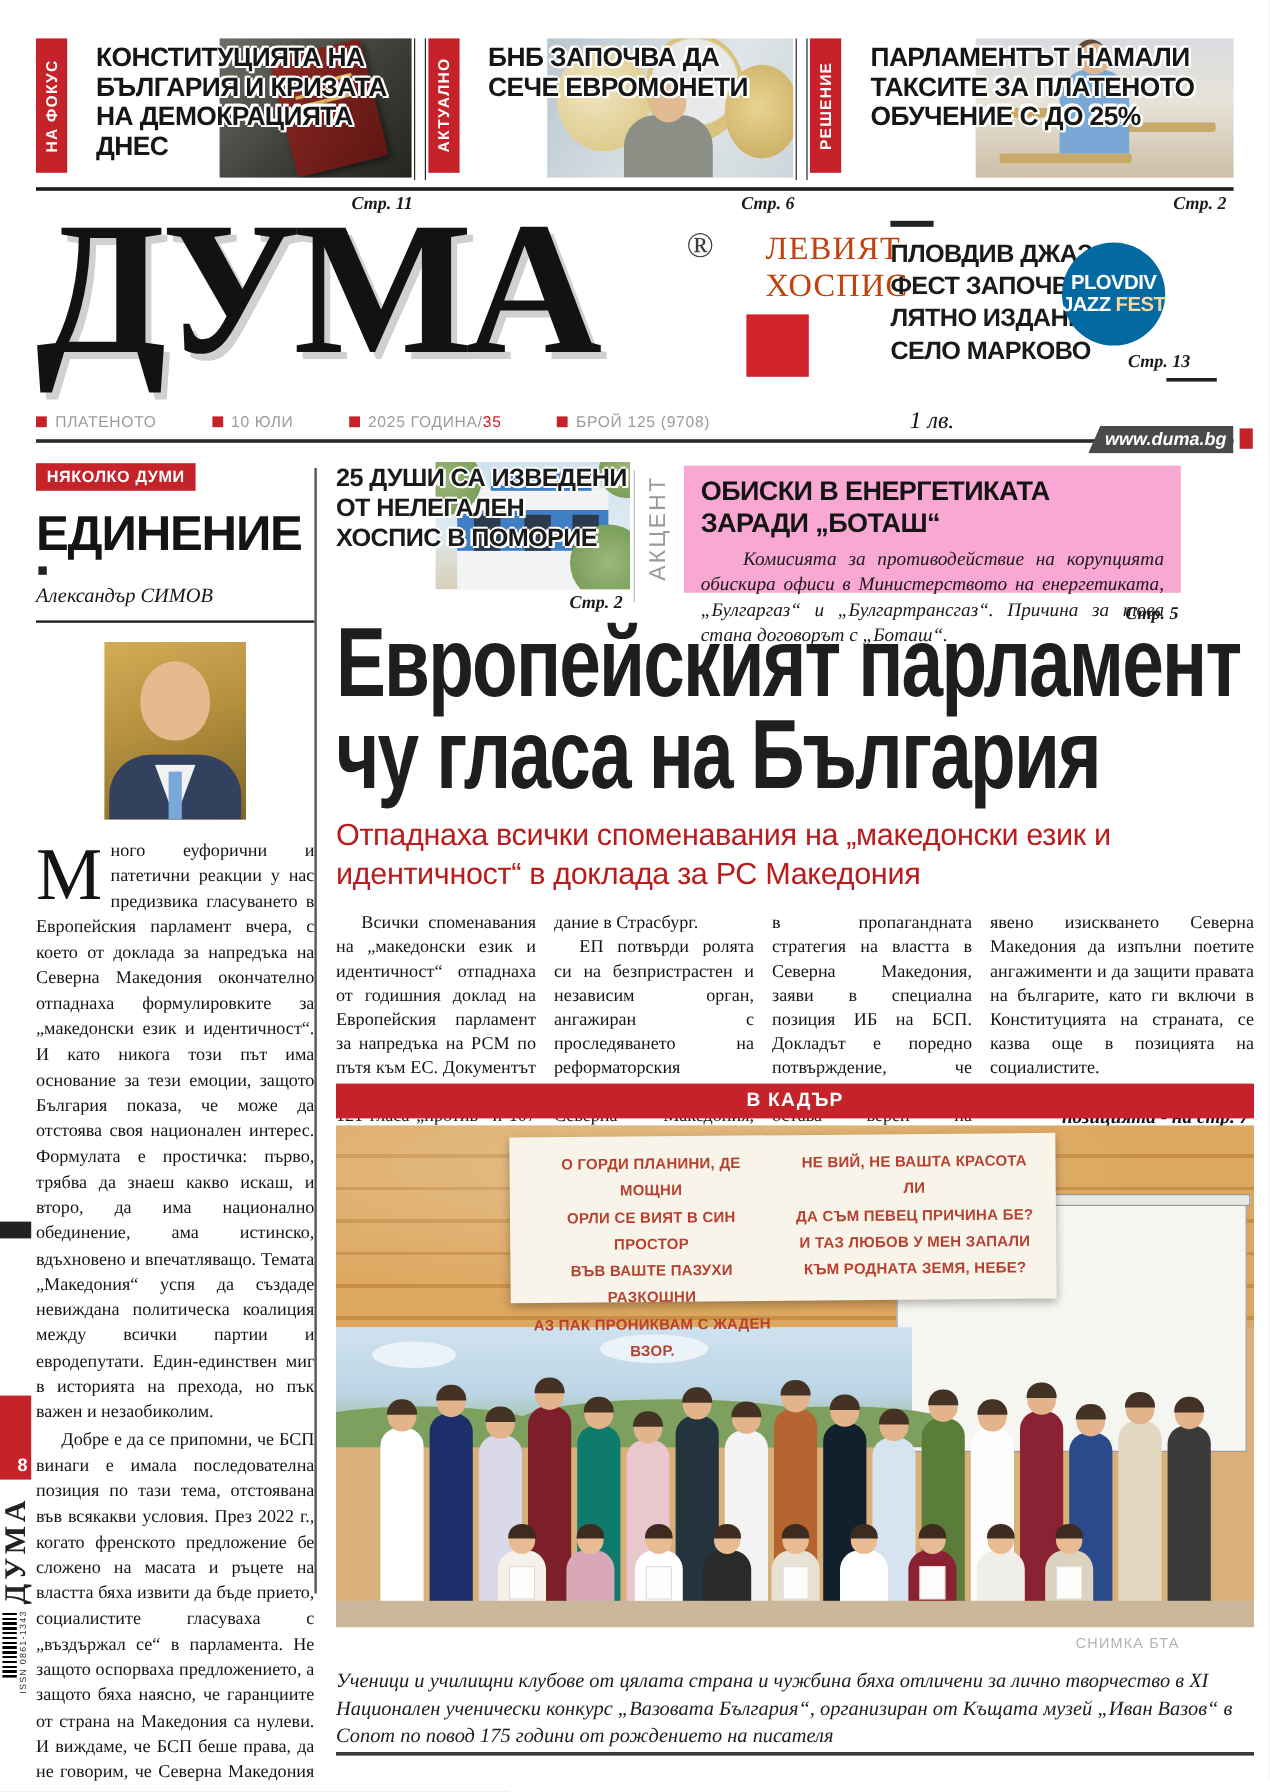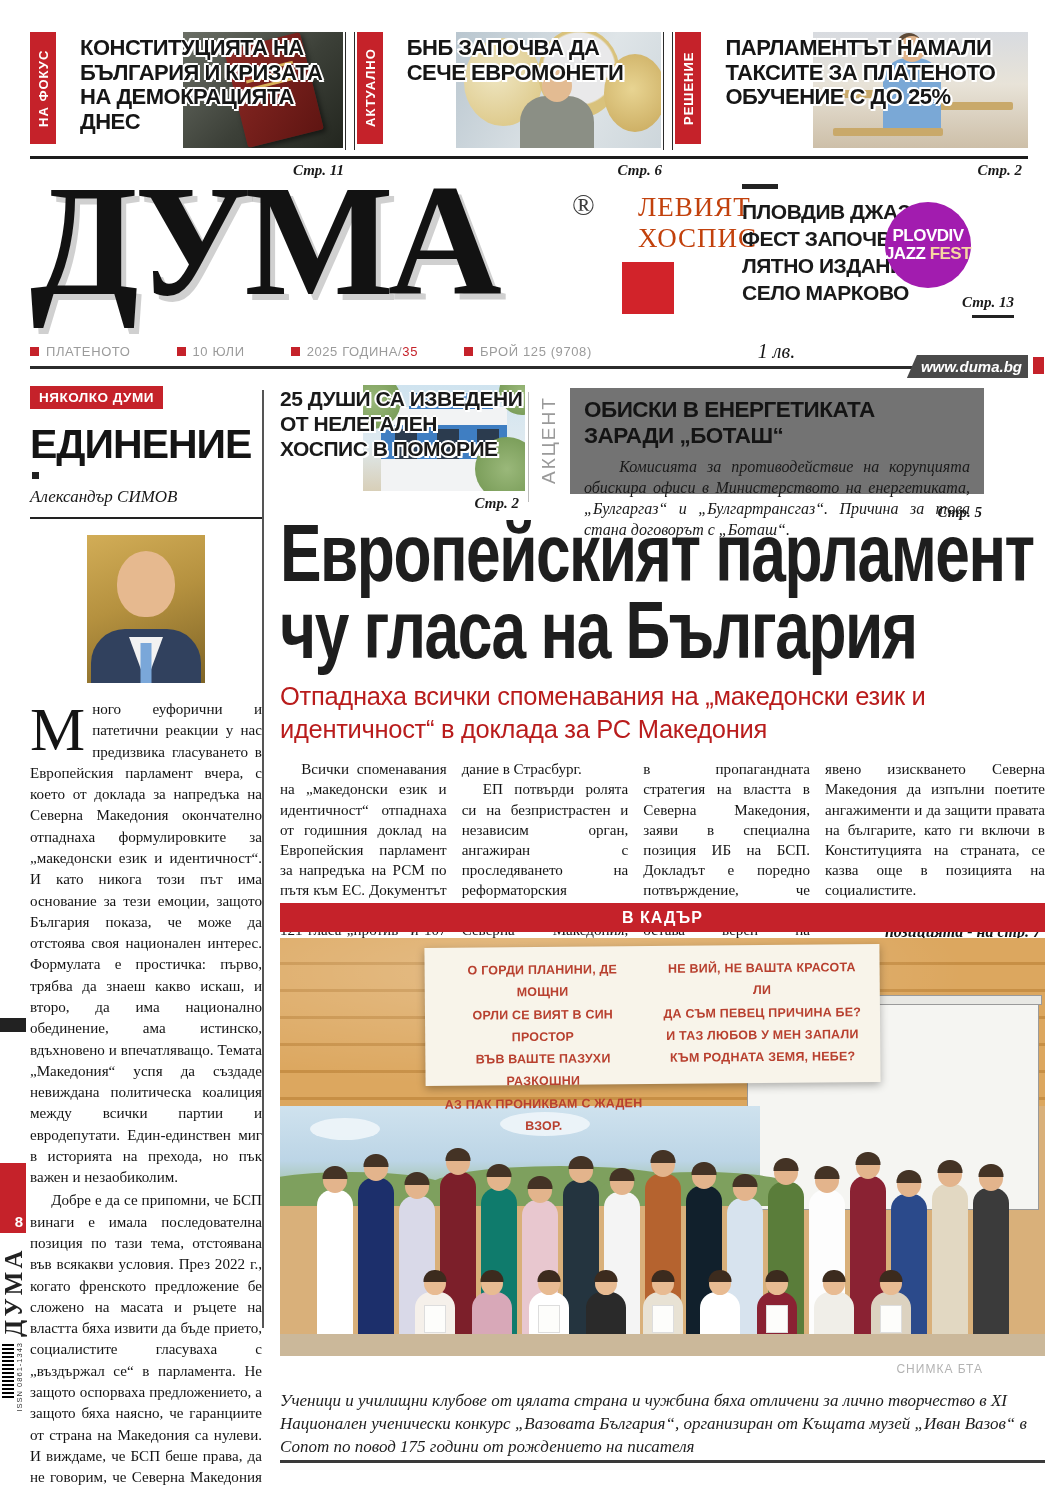--- a/index.html
+++ b/index.html
@@ -45,25 +45,25 @@
   .masthead{position:absolute;left:30px;top:176px;width:998px;height:152px;}
   .logo{position:absolute;left:0;top:-14px;font-family:"Liberation Serif",serif;font-weight:bold;font-size:158px;
       line-height:1;letter-spacing:-6px;color:#121212;text-shadow:5px 6px 0 rgba(40,40,40,.22);}
   .reg-mark{position:absolute;left:542px;top:12px;font-size:30px;color:#3c3c3c;font-family:"Liberation Serif",serif;}
   .tagline{position:absolute;left:608px;top:16px;font-family:"Liberation Serif",serif;font-size:27px;line-height:1.15;
       letter-spacing:1px;color:#c2410c;}
   .logo-dot{position:absolute;left:592px;top:86px;width:52px;height:52px;background:#d2232a;}
   .promo{position:absolute;left:712px;top:8px;width:230px;}
   .promo-dash{width:36px;height:5px;background:#222;margin-bottom:10px;}
   .promo-title{font-weight:bold;font-size:21px;line-height:1.28;letter-spacing:-0.5px;width:215px;}
-  .jazz-badge{position:absolute;left:855px;top:26px;width:86px;height:86px;border-radius:50%;background:#a21caf;
+  .jazz-badge{position:absolute;left:855px;top:26px;width:86px;height:86px;border-radius:50%;background:#0369a1;
       color:#fff;display:flex;flex-direction:column;align-items:center;justify-content:center;
       font-weight:bold;font-size:17px;line-height:1.08;letter-spacing:-0.5px;}
   .jazz-badge .fest{color:#f6d7a0;}
-  .promo-page{position:absolute;left:888px;top:118px;width:96px;text-align:right;
+  .promo-page{position:absolute;left:888px;top:118px;width:96px;text-align:center;
       font-family:"Liberation Serif",serif;font-style:italic;font-weight:bold;font-size:15px;}
   .promo-page:after{content:"";display:block;margin:4px 0 0 auto;width:42px;height:3px;background:#222;}
 
   
   .dateline{position:absolute;left:30px;top:338px;width:998px;height:26px;display:flex;align-items:center;}
   .d-item{display:flex;align-items:center;gap:7px;font-size:13px;color:#9b9b9b;letter-spacing:0.6px;margin-right:46px;}
   .d-sq{width:9px;height:9px;background:#c5222a;}
   .d-red{color:#c5222a;}
   .price{font-family:"Liberation Serif",serif;font-style:italic;font-size:20px;color:#161616;margin-left:120px;}
   .date-rule{position:absolute;left:30px;top:366px;width:998px;height:3px;background:#2b2b2b;}
@@ -119,21 +119,21 @@
   .house .win{position:absolute;width:22px;height:30px;background:#2b3b4e;top:22px;}
   .house .roofsign{position:absolute;left:28px;top:-14px;width:84px;height:16px;background:#3f7ec2;}
   .leaf{position:absolute;border-radius:50%;background:radial-gradient(circle,#9ab87a,#6f944e);}
   .hospice-page{position:absolute;right:6px;top:110px;font-family:"Liberation Serif",serif;font-style:italic;
       font-weight:bold;font-size:15px;}
 
   
   .accent{position:absolute;left:538px;top:388px;width:446px;height:118px;}
   .accent-label{position:absolute;left:0;top:2px;height:100px;writing-mode:vertical-rl;transform:rotate(180deg);
       color:#9a9a9a;font-size:19px;letter-spacing:2px;text-align:center;}
-  .accent-box{position:absolute;left:32px;top:0;right:0;height:106px;background:#737373;padding:9px 14px;box-sizing:border-box;}
+  .accent-box{position:absolute;left:32px;top:0;right:0;height:106px;background:#f9a8d4;padding:9px 14px;box-sizing:border-box;}
   .accent-title{font-weight:bold;font-size:22.5px;letter-spacing:-0.5px;margin-bottom:7px;color:#141414;}
   .accent-text{font-family:"Liberation Serif",serif;font-style:italic;font-size:16px;line-height:1.32;text-align:justify;color:#191919;}
   .accent-text .first{display:block;text-indent:2.2em;}
   .accent-page{position:absolute;right:2px;top:116px;font-family:"Liberation Serif",serif;font-style:italic;
       font-weight:bold;font-size:15px;}
 
   
   .lead{position:absolute;left:280px;top:514px;width:765px;}
   .headline{transform:scaleX(0.76);transform-origin:left top;font-weight:bold;font-size:82px;line-height:0.94;
       letter-spacing:-2px;color:#1e1e1e;white-space:nowrap;}

